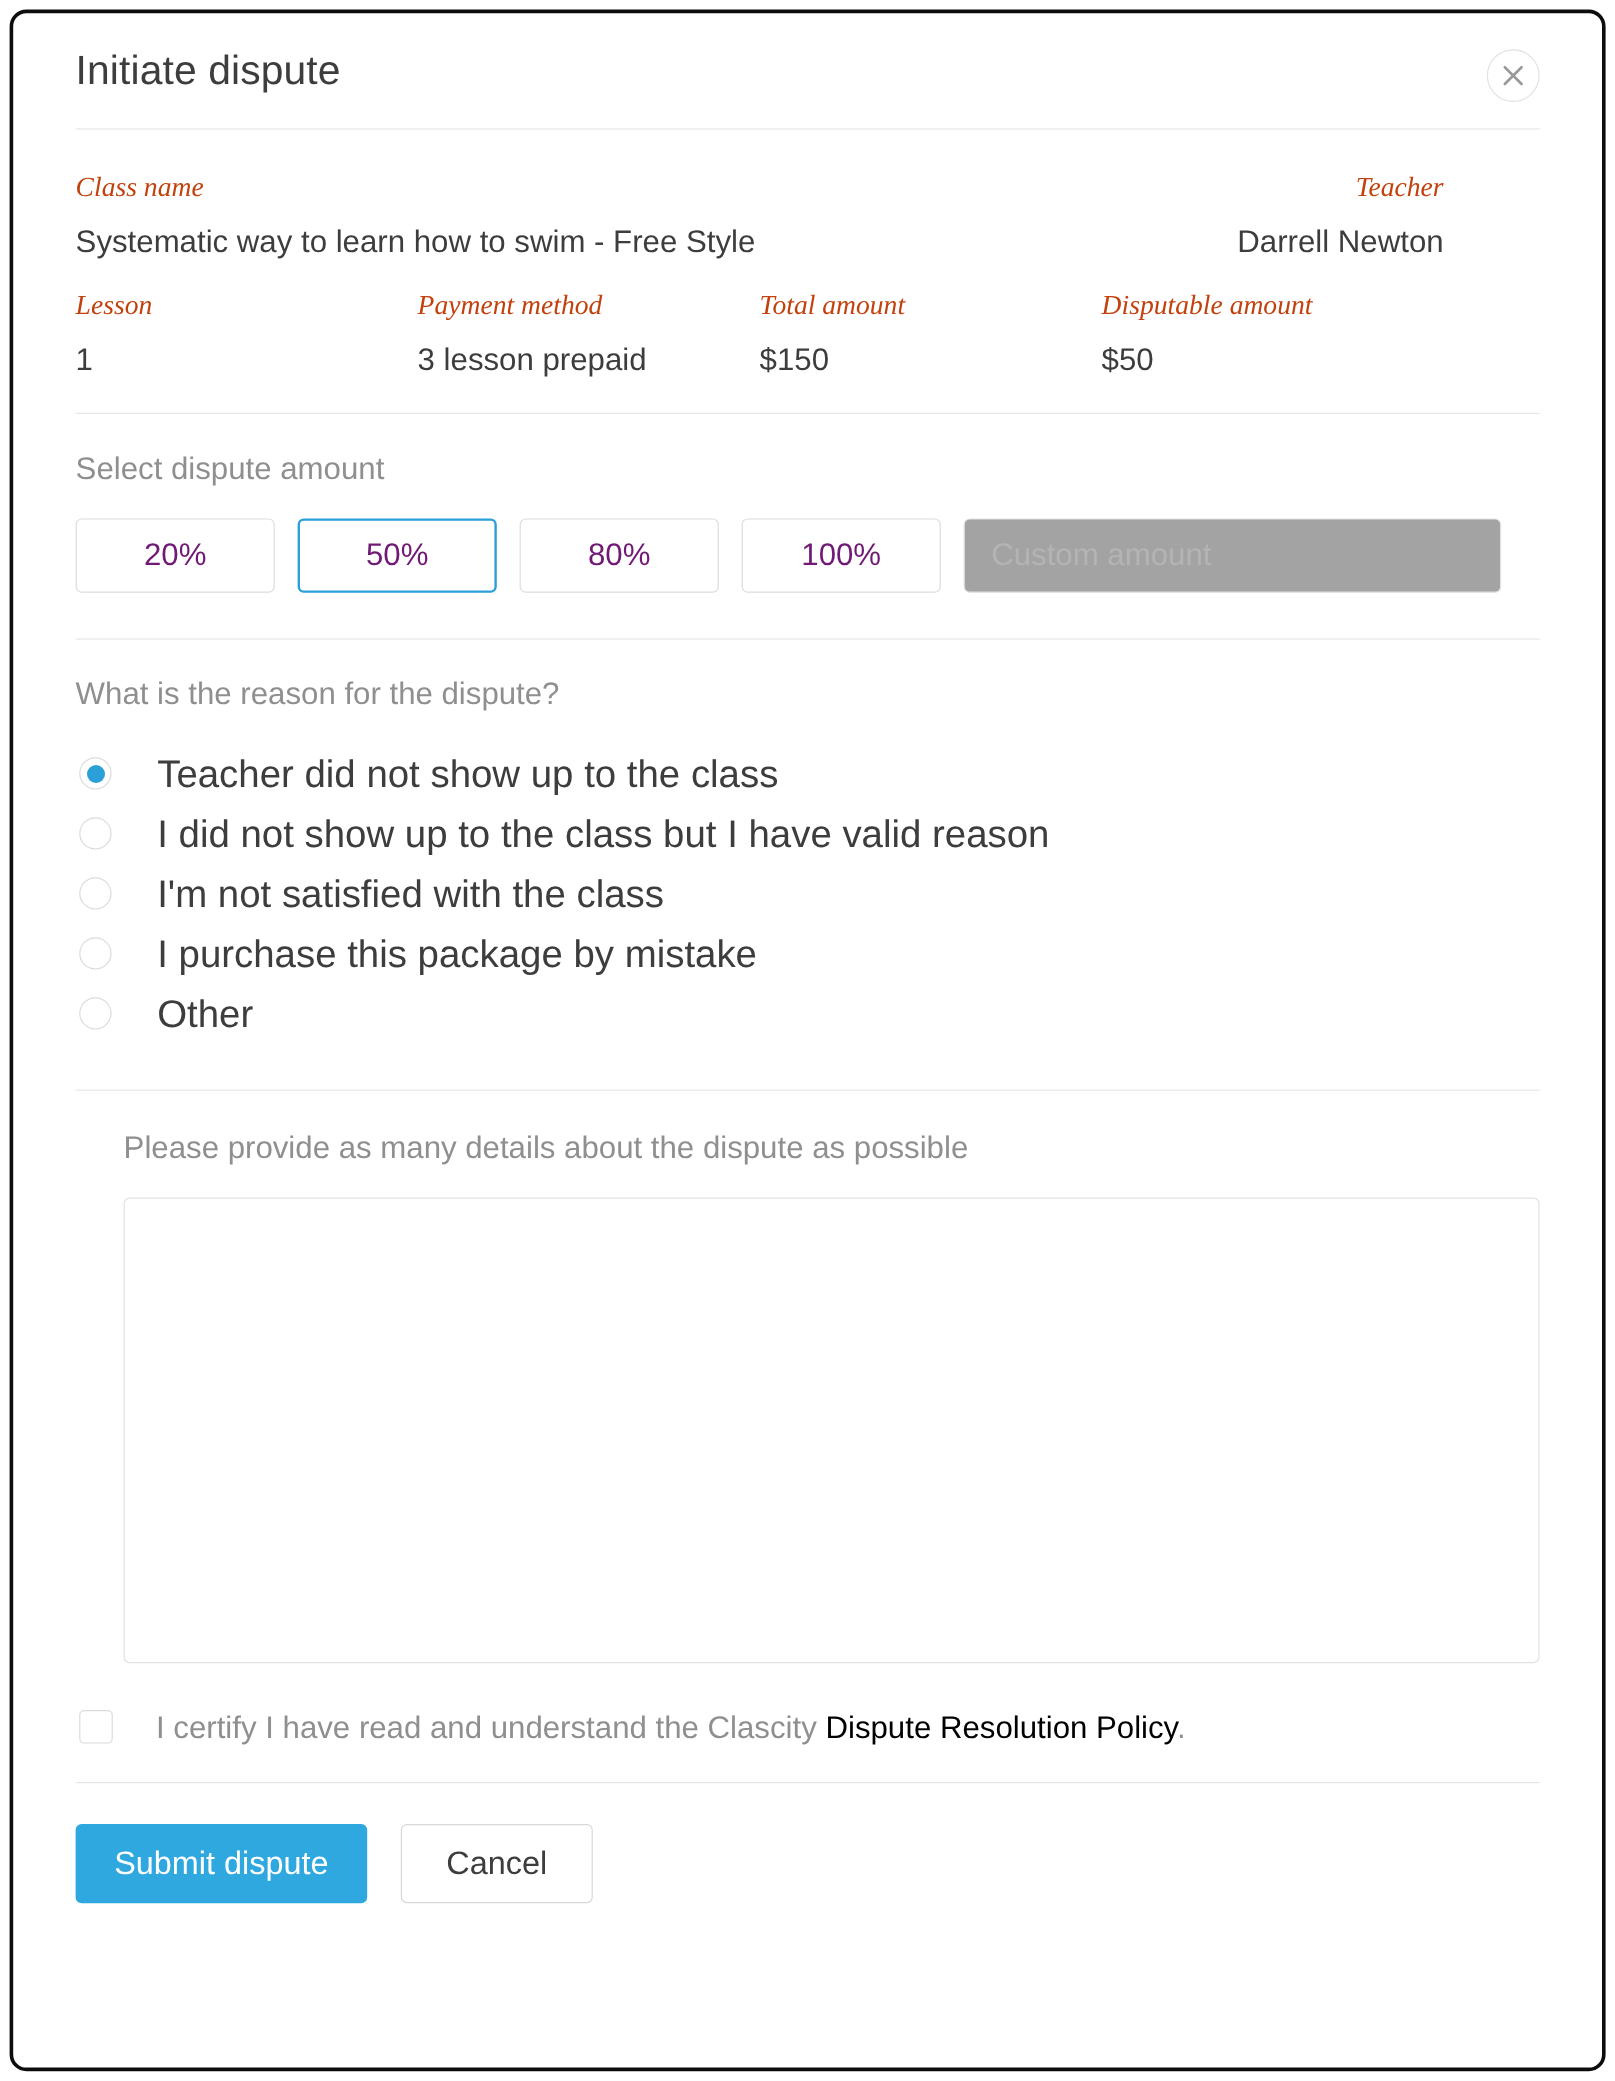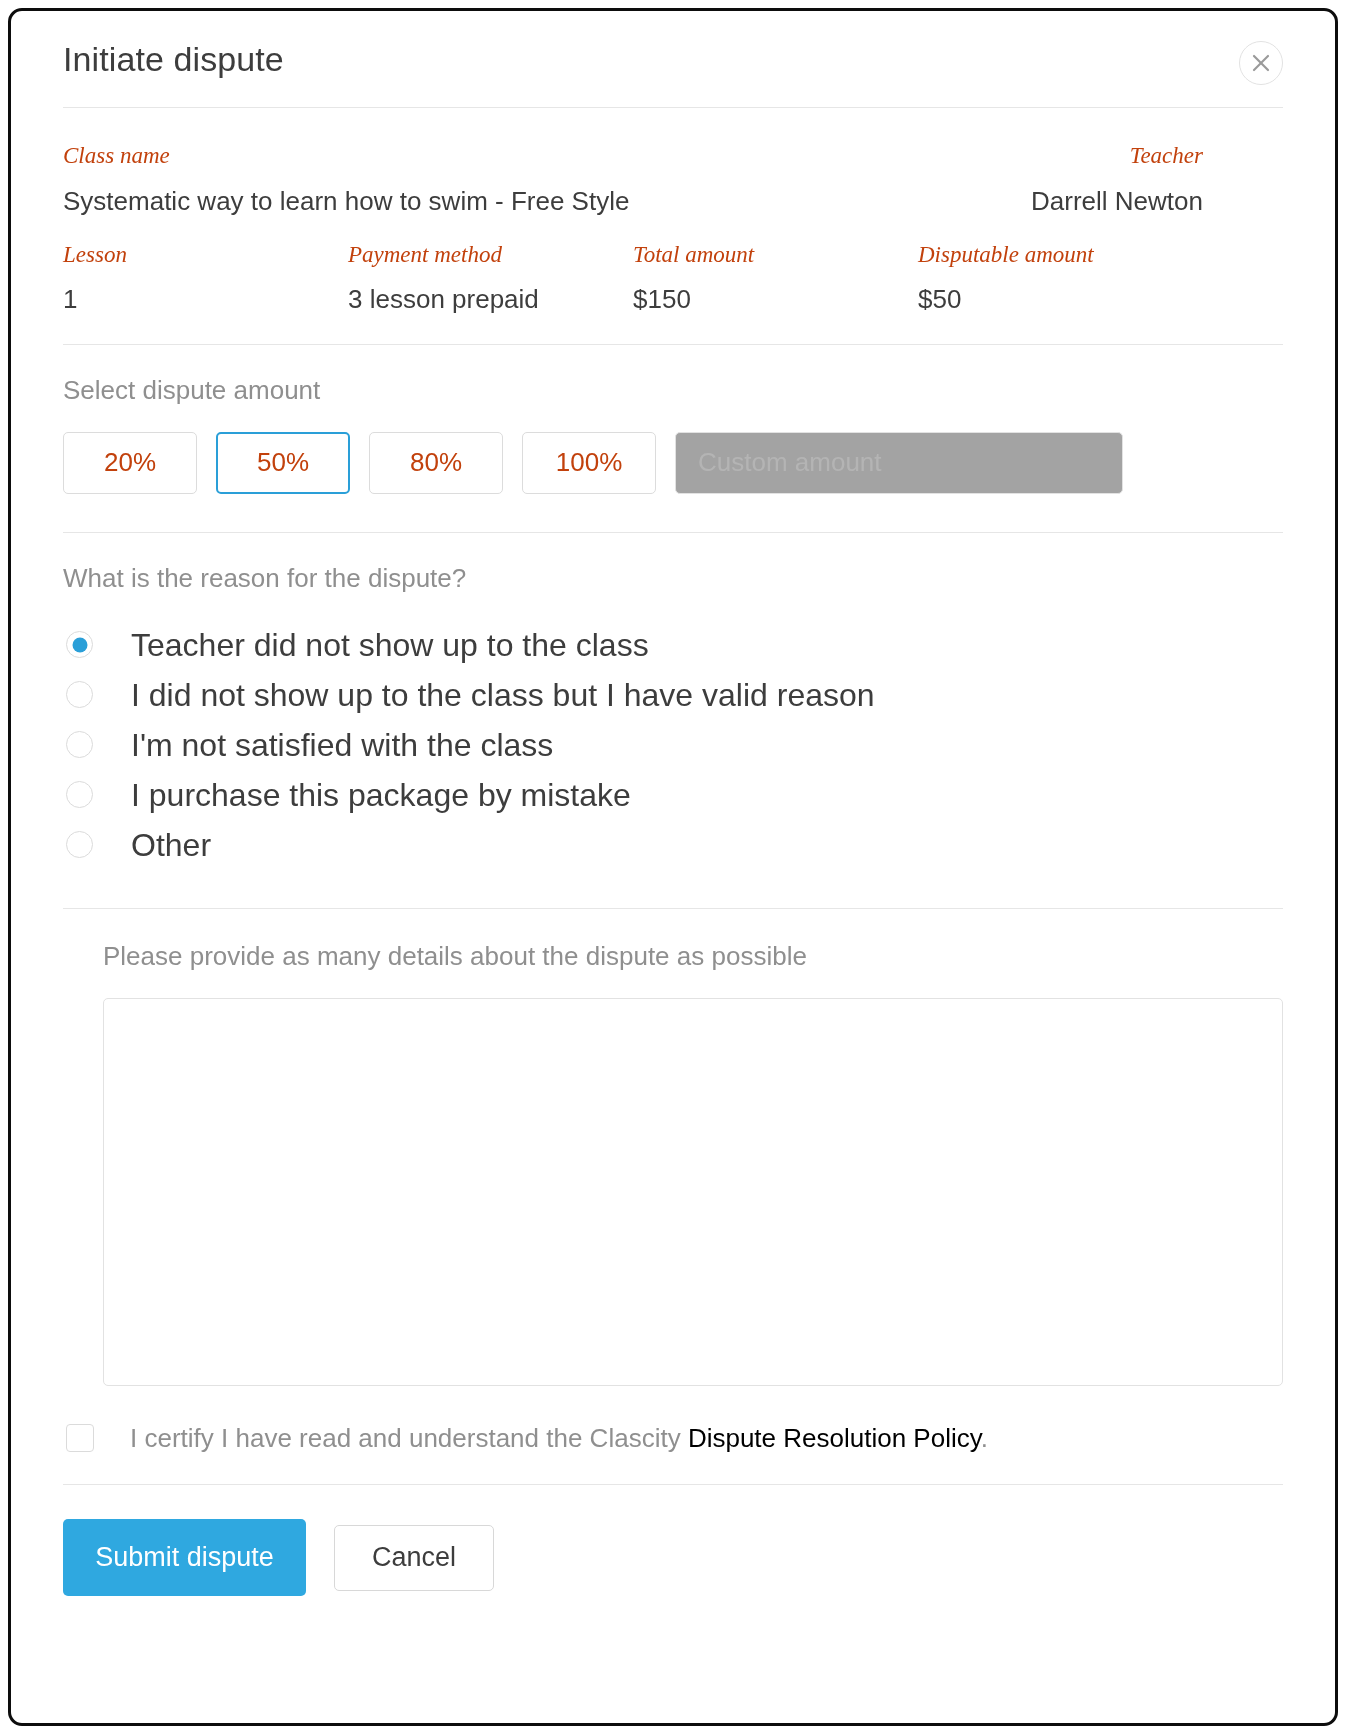--- a/index.html
+++ b/index.html
@@ -103,30 +103,30 @@
     line-height: 1.2;
   }
 
   .amount-row {
     display: flex;
     align-items: center;
     margin-top: 26px;
     gap: 19px;
   }
   .amount-btn {
-    width: 134px;
+    width: 166px;
     height: 62px;
     border: 1px solid #dcdcdc;
     border-radius: 5px;
     background: #ffffff;
     display: flex;
     align-items: center;
     justify-content: center;
     font-size: 26px;
-    color: #c2410c;
+    color: #701a75;
     font-family: "Liberation Sans", sans-serif;
     cursor: pointer;
   }
   .amount-btn.selected {
     border: 2px solid #2a9fd8;
   }
   .custom-amount {
     width: 448px;
     height: 62px;
     border: 1px solid #e2e2e2;
@@ -237,21 +237,21 @@
     width: 100%;
     margin-top: 24px;
   }
   .footer-row {
     display: flex;
     align-items: center;
     gap: 28px;
     margin-top: 34px;
   }
   .btn-primary {
-    height: 77px;
+    height: 66px;
     padding: 0 28px;
     min-width: 243px;
     border: none;
     border-radius: 5px;
     background: #2fa8e0;
     color: #ffffff;
     font-size: 27px;
     font-family: "Liberation Sans", sans-serif;
     cursor: pointer;
   }

